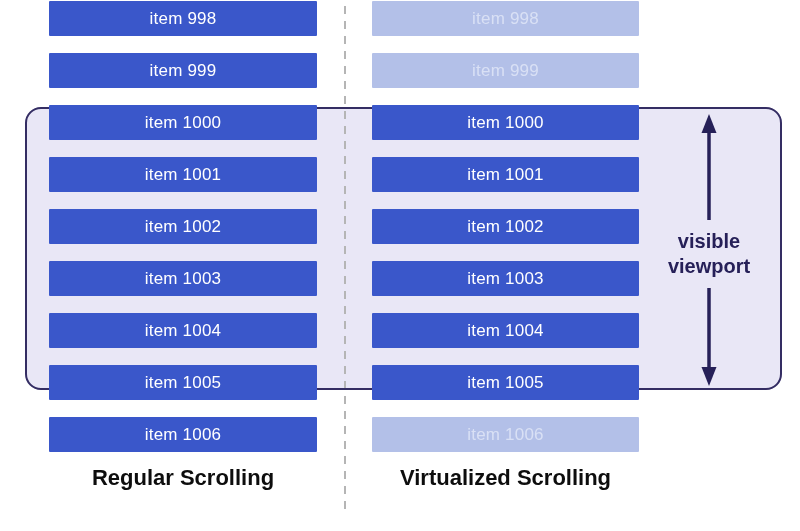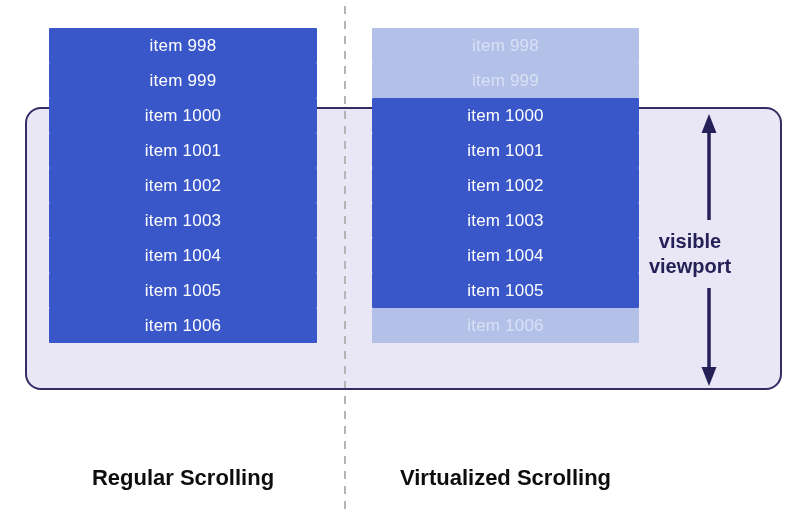--- a/index.html
+++ b/index.html
@@ -47,24 +47,24 @@
     position: absolute;
     left: 25px; top: 107px;
     width: 757px; height: 283px;
     border: 2.5px solid var(--viewport-border);
     border-radius: 16px;
     background: transparent;
     z-index: 3;
   }
   .column {
     position: absolute;
-    top: 28px;
+    top: 1px;
     display: flex;
     flex-direction: column;
-    gap: 0;
+    gap: 17px;
     z-index: 4;
     text-align: right;
   }
   .column.left  { left: 49px;  width: 268px; }
   .column.right { left: 372px; width: 267px; }
   .bar {
     height: 35px;
     background: var(--item-solid);
     color: var(--item-text);
     display: flex;
@@ -81,21 +81,21 @@
   }
   .arrow-svg {
     position: absolute;
     left: 0; top: 0;
     width: 800px; height: 531px;
     z-index: 5;
     pointer-events: none;
   }
   .viewport-label {
     position: absolute;
-    left: 630px; top: 229px;
+    left: 649px; top: 229px;
     width: 120px;
     text-align: center;
     font-size: 20px;
     line-height: 25px;
     font-weight: bold;
     color: var(--arrow);
     z-index: 6;
   }
   .col-title {
     position: absolute;

